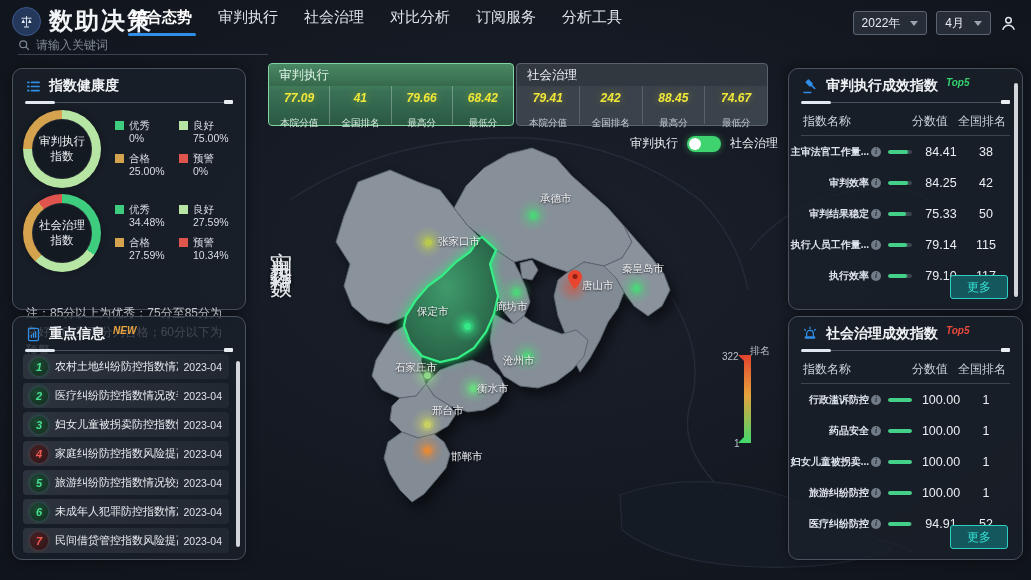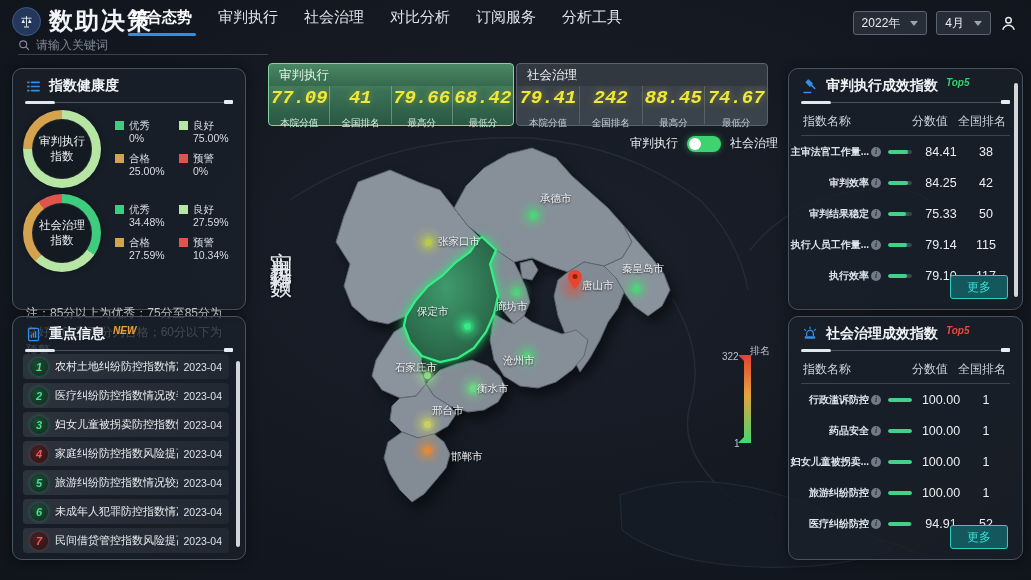--- a/index.html
+++ b/index.html
@@ -65,22 +65,22 @@
     border:1px solid #82d5a3;}
   .sc-dark{left:516px;width:250px;background:#3a424b;border:1px solid #59626d;}
   .sc-title{padding:3px 10px 2px 10px;font-size:12.5px;background:rgba(0,0,0,.14);
     border-radius:3px 3px 0 0;}
   .sc-green .sc-title{color:#dff5e7;} .sc-dark .sc-title{color:#e9edf1;}
   .sc-stats{display:flex;height:38px;}
   .sc-cell{flex:1;text-align:center;padding-top:1px;}
   .sc-green .sc-cell{border-right:1px solid rgba(255,255,255,.28);}
   .sc-dark  .sc-cell{border-right:1px solid rgba(255,255,255,.16);}
   .sc-cell:last-child{border-right:none!important;}
-  .sc-val{font-family:Liberation Mono, monospace;font-style:italic;font-weight:bold;
-    font-size:19px;color:#f0e838;text-shadow:0 0 8px rgba(240,232,56,.4);line-height:22px;}
+  .sc-val{font-family:Liberation Sans, sans-serif;font-style:italic;font-weight:bold;
+    font-size:12px;color:#f0e838;text-shadow:0 0 8px rgba(240,232,56,.4);line-height:22px;}
   .sc-lbl{font-size:9.5px;margin-top:8px;}
   .sc-green .sc-lbl{color:#d6ecdd;} .sc-dark .sc-lbl{color:#c5ccd4;}
   
   .map-area{position:absolute;left:270px;top:130px;width:660px;height:445px;z-index:1;}
   .map-svg{position:absolute;left:0;top:0;pointer-events:none;}
   .v-label{position:absolute;left:-4px;top:104px;writing-mode:vertical-rl;font-size:22px;color:#e3e7ec;
     letter-spacing:5px;font-weight:500;text-shadow:0 1px 3px rgba(0,0,0,.6);}
   .toggle-row{position:absolute;left:360px;top:5px;display:flex;align-items:center;gap:9px;
     font-size:12px;color:#e8ecf0;z-index:3;}
   .toggle{width:34px;height:16px;border-radius:8px;background:#3ed36f;position:relative;cursor:pointer;

